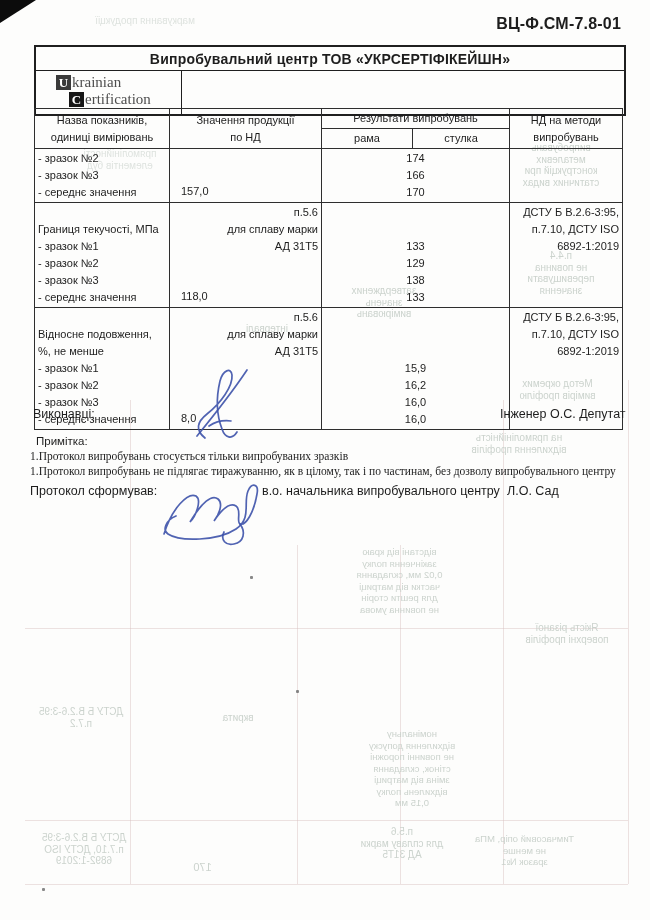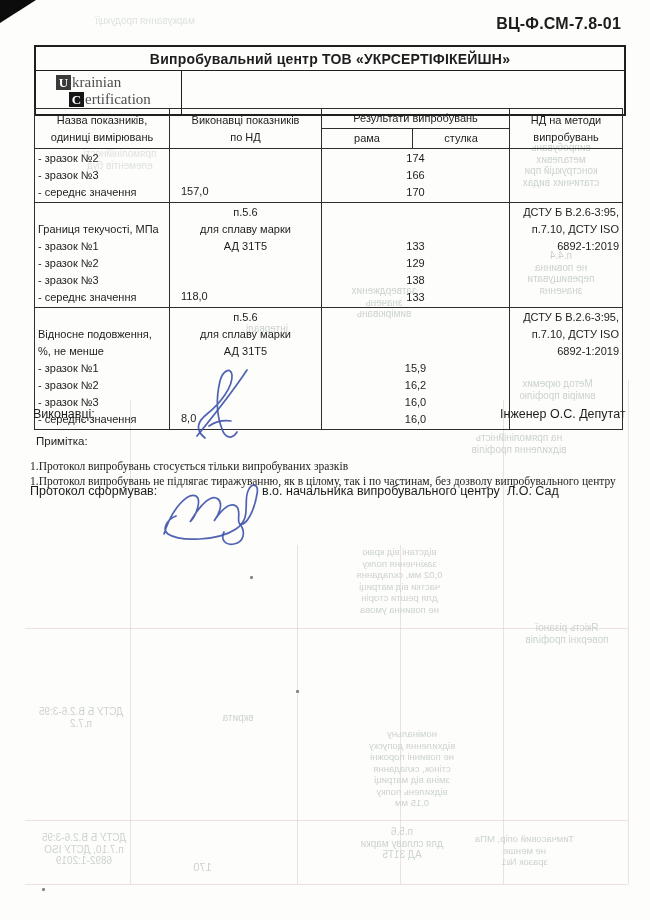--- a/index.html
+++ b/index.html
@@ -33,28 +33,28 @@
   .num-bot{flex:1;display:flex;align-items:center;justify-content:center;font-size:11px;font-weight:bold;}
 
   
   table.res{position:absolute;left:34px;top:108px;width:588px;border-collapse:collapse;table-layout:fixed;
             font-size:11px;line-height:17px;border-radius:11px;}
   table.res td, table.res th{border:1px solid #2e2e2e;padding:1px 3px;font-weight:normal;
             vertical-align:top;box-sizing:border-box;}
   table.res th{text-align:center;vertical-align:middle;white-space:pre-line;}
   table.res{border:1.5px solid #222;}
   td.c-name{text-align:left;white-space:pre-line;padding-left:5px;margin-top:21px;}
-  td.c-nd{text-align:center;white-space:pre-line;position:relative;}
+  td.c-nd{text-align:right;white-space:pre-line;position:relative;}
   td.c-res{text-align:center;white-space:pre-line;padding-right:122px;}
   td.c-met{text-align:right;vertical-align:middle;white-space:pre-line;}
   .nd-num{position:absolute;left:11px;bottom:2px;}
 
   .label{position:absolute;font-size:12.5px;}
   .note-title{position:absolute;font-size:11.5px;padding-left:6px;}
-  .note-line{position:absolute;font-family:"Liberation Serif",serif;font-size:11.5px;white-space:nowrap;margin-top:10px;}
+  .note-line{position:absolute;font-family:"Liberation Serif",serif;font-size:11.5px;white-space:nowrap;}
 
   svg.sig{position:absolute;pointer-events:none;}
   svg.sig path{fill:none;stroke:#3d52aa;stroke-width:1.7;stroke-linecap:round;opacity:.9;}
 
   
   .ghost{position:absolute;color:#c9d1cb;transform:scaleX(-1);text-align:center;font-size:10px;
          line-height:11.5px;white-space:pre-line;filter:blur(.3px);opacity:.95;pointer-events:none;}
   .gline{position:absolute;background:rgba(216,190,190,.45);pointer-events:none;}
 </style>
 </head>
@@ -145,21 +145,21 @@
     <col style="width:135px">
       <col style="width:152px">
       <col style="width:91px">
       <col style="width:97px">
       <col style="width:113px">
   </colgroup>
   <tbody>
       <tr>
     <th rowspan="2" style="height:32px;">Назва показників,
 одиниці вимірювань</th>
-    <th rowspan="2">Виконавці показників
+    <th rowspan="2">Значення продукції
 по НД</th>
     <th colspan="2" style="height:16px;">Результати випробувань</th>
     <th rowspan="2">НД на методи
 випробувань</th>
   </tr>
   <tr>
     <th style="height:16px;">рама</th>
     <th>стулка</th>
   </tr>
   <tr>

